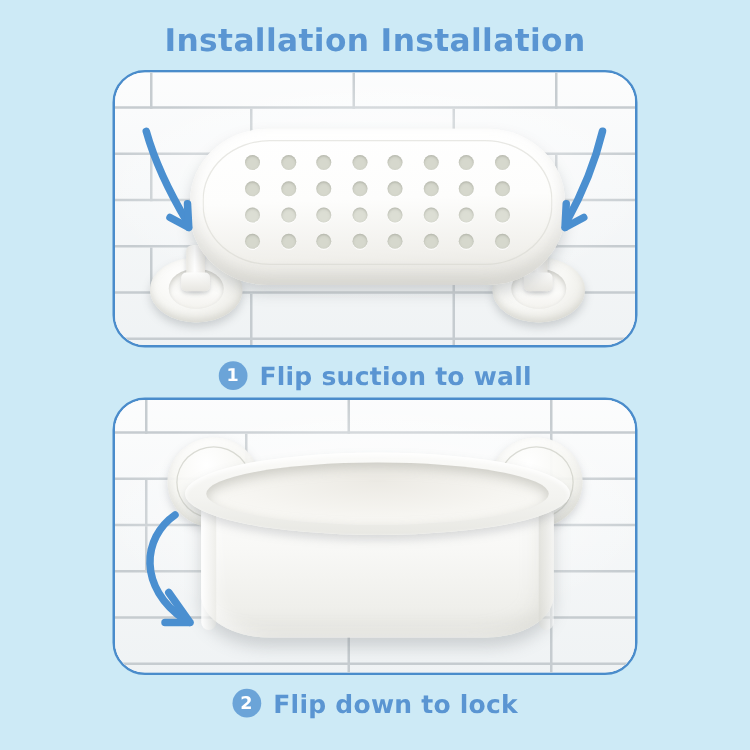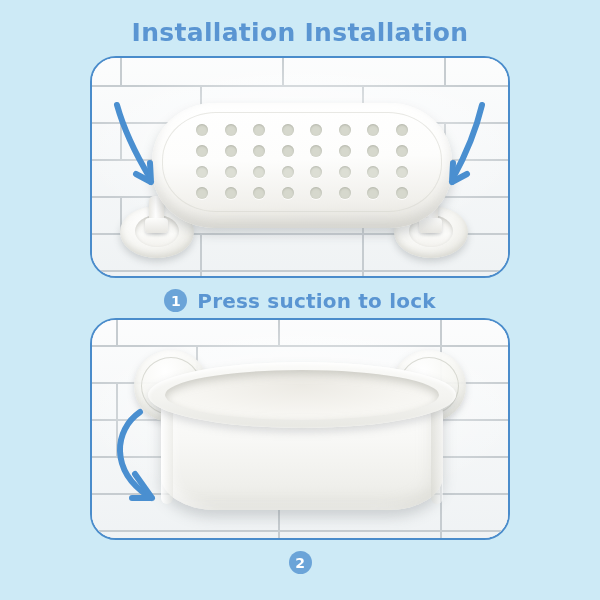--- a/index.html
+++ b/index.html
@@ -367,21 +367,21 @@
   </svg>
 
   <svg class="arrow-svg" id="arrow-right-1" width="70" height="95" viewBox="0 0 70 95">
     <path d="M60 5 C 54 30, 42 58, 31 78" stroke="#4a8fd0" stroke-width="6" fill="none" stroke-linecap="round"></path>
     <path d="M30 82 L 45 74 M30 82 L 31 63" stroke="#4a8fd0" stroke-width="6" fill="none" stroke-linecap="round" stroke-linejoin="round"></path>
   </svg>
 </div>
 
 <div class="caption" id="caption-1">
   <div class="badge">1</div>
-  <div class="caption-text">Press suction to lock</div>
+  <div class="caption-text">Flip suction to wall</div>
 </div>
 
 <div class="panel" id="panel-2">
 
   <div class="tile-wall">
     <div class="tile-row" style="top:-10px;"></div>
     <div class="tile-row" style="top:27px;"></div>
     <div class="tile-row" style="top:64px;"></div>
     <div class="tile-row" style="top:101px;"></div>
     <div class="tile-row" style="top:138px;"></div>
@@ -423,13 +423,14 @@
   </div>
 
   <svg class="arrow-svg" id="arrow-flip-2" width="110" height="115" viewBox="0 0 110 115">
     <path d="M40 8 C 14 26, 10 66, 48 92" stroke="#4a8fd0" stroke-width="6" fill="none" stroke-linecap="round"></path>
     <path d="M52 94 L 32 94 M52 94 L 35 70" stroke="#4a8fd0" stroke-width="6" fill="none" stroke-linecap="round" stroke-linejoin="round"></path>
   </svg>
 </div>
 
 <div class="caption" id="caption-2">
   <div class="badge">2</div>
+  <div class="caption-text">Flip down to lock</div>
 </div>
 
 </body></html>

